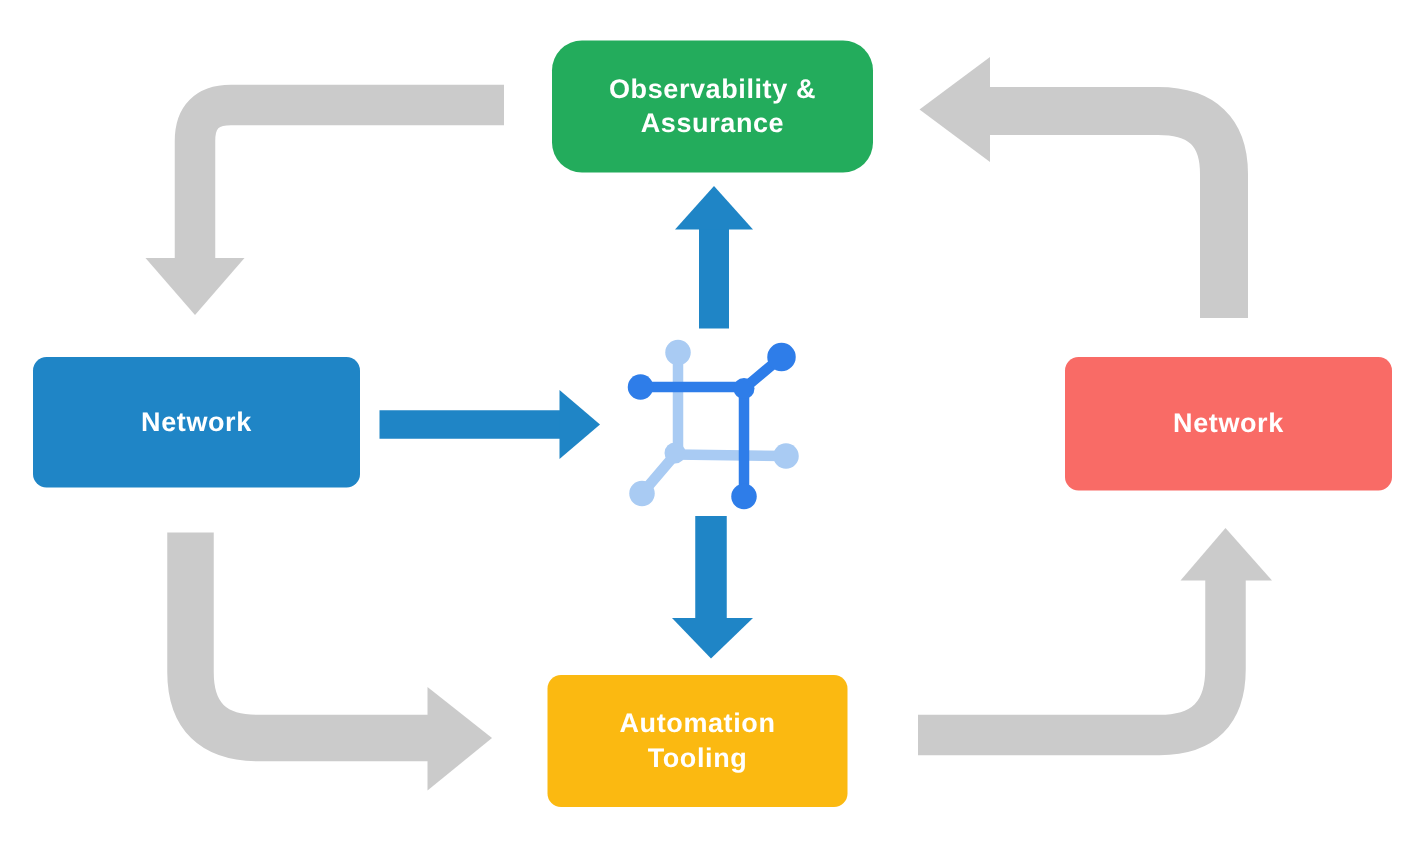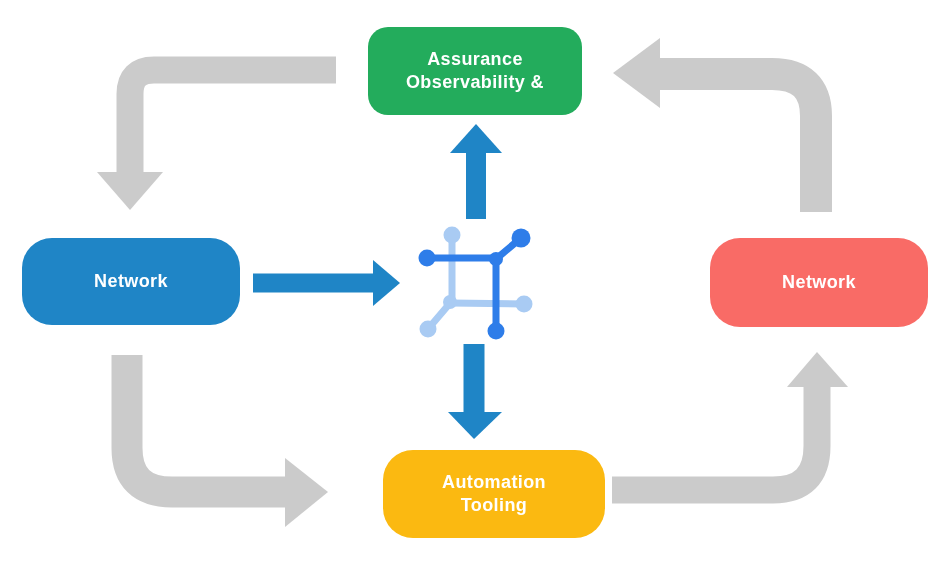--- a/index.html
+++ b/index.html
@@ -22,26 +22,26 @@
     display: flex;
     flex-direction: column;
     align-items: center;
     justify-content: center;
     text-align: center;
     color: #ffffff;
     font-size: 18px;
     font-weight: 600;
     letter-spacing: 0.4px;
     line-height: 1.28;
-    border-radius: 30px;
+    border-radius: 9px;
   }
   .node-observability { left: 368px; top: 27px;  width: 214px; height: 88px; border-radius: 20px; }
   .node-operations    { left: 22px;  top: 238px; width: 218px; height: 87px; }
   .node-infrastructure{ left: 710px; top: 238px; width: 218px; height: 89px; }
-  .node-automation    { left: 365px; top: 450px; width: 222px; height: 88px; margin-left: 18px; }
+  .node-automation    { left: 365px; top: 450px; width: 200px; height: 88px; }
 
   .gray-shaft { fill: none; stroke: #cbcbcb; }
   .gray-head  { fill: #cbcbcb; stroke: none; }
   .blue-shaft { fill: none; stroke: #1f85c6; }
   .blue-head  { fill: #1f85c6; stroke: none; }
 
   .icon-light-line { stroke: #a9cbf3; stroke-width: 7; stroke-linecap: round; fill: none; }
   .icon-light-dot  { fill: #a9cbf3; }
   .icon-dark-line  { stroke: #2e7de9; stroke-width: 7; stroke-linecap: round; fill: none; }
   .icon-dark-dot   { fill: #2e7de9; }
@@ -102,22 +102,22 @@
       <path class="icon-dark-line" d="M496 259 L521 238"></path>
       <path class="icon-dark-line" d="M496 259 V331"></path>
       <circle class="icon-dark-dot" cx="427" cy="258" r="8.5"></circle>
       <circle class="icon-dark-dot" cx="521" cy="238" r="9.5"></circle>
       <circle class="icon-dark-dot" cx="496" cy="259" r="7"></circle>
       <circle class="icon-dark-dot" cx="496" cy="331" r="8.5"></circle>
     </g>
   </svg>
 
   <div class="node node-observability" style="background: rgb(35, 172, 92);">
+    <span>Observability &amp;</span>
     <span>Assurance</span>
-    <span>Observability &amp;</span>
   </div>
 
   <div class="node node-operations" style="background: rgb(31, 133, 198);">
     <span>Network</span>
   </div>
 
   <div class="node node-infrastructure" style="background: rgb(249, 107, 102);">
     <span>Network</span>
   </div>
 

